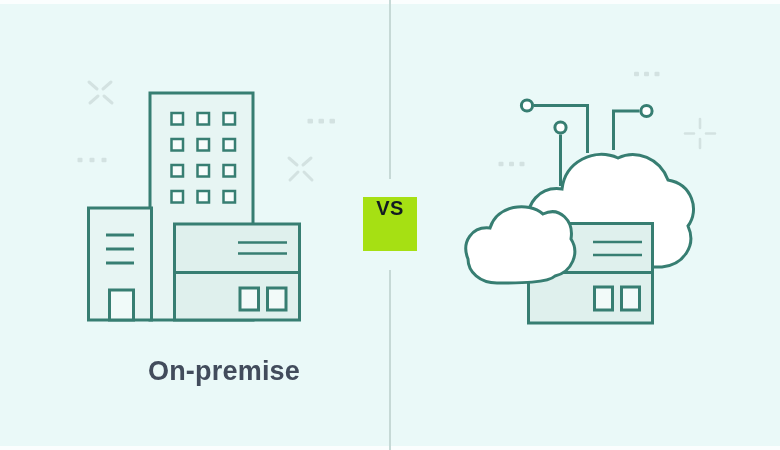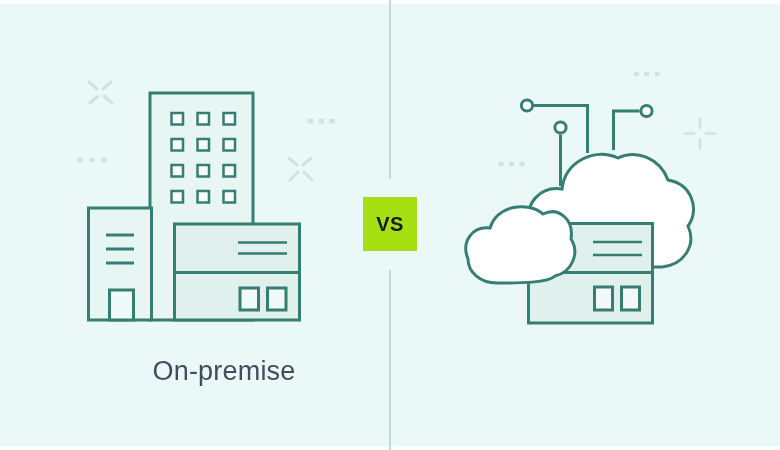--- a/index.html
+++ b/index.html
@@ -35,35 +35,34 @@
     left: 0; top: 0;
     width: 780px; height: 450px;
   }
 
   .vs-badge {
     position: absolute;
     left: 363px; top: 197px;
     width: 54px; height: 54px;
     background: #A6E013;
     display: flex;
-    align-items: center;
     justify-content: center;
     font-size: 20px;
     font-weight: 800;
     letter-spacing: 0.5px;
     color: #121A22;
   }
 
   .side-label {
     position: absolute;
     top: 356px;
     width: 448px;
     text-align: center;
     font-size: 27px;
-    font-weight: 400;
+    font-weight: 700;
     color: #424C5C;
     letter-spacing: 0.2px;
   }
   .side-label.left-side { left: 0; }
   .side-label.right-side { left: 390px; }
 </style>
 </head>
 <body>
 
 <div class="canvas">

